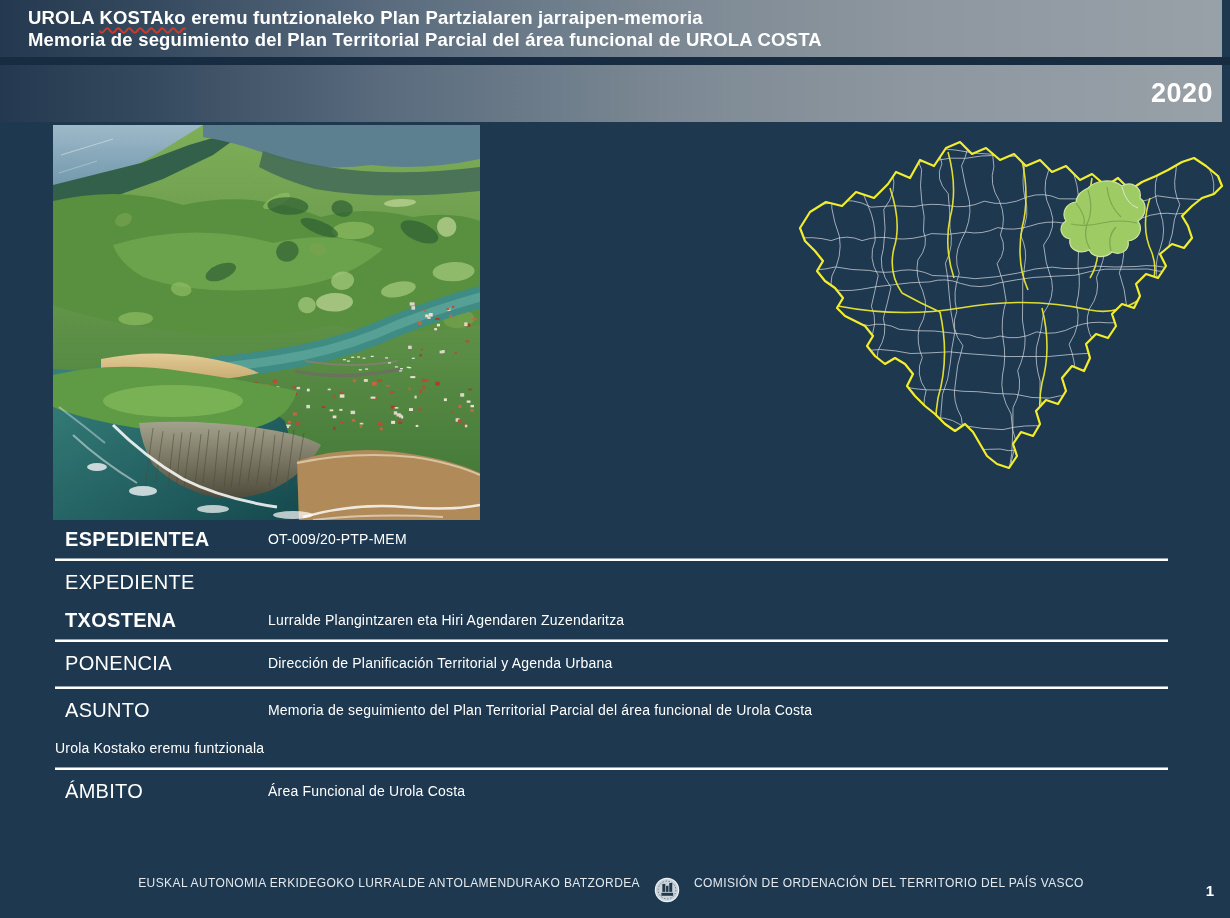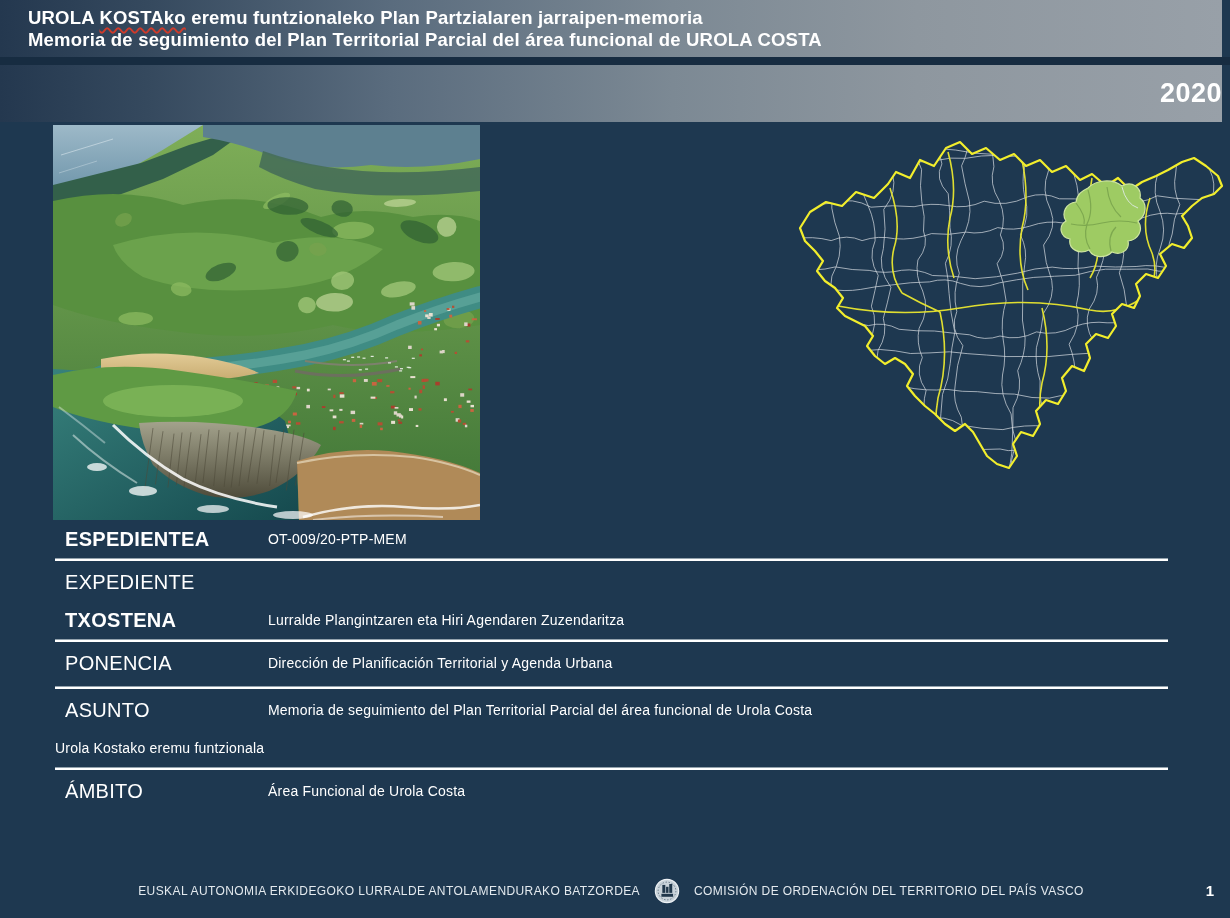--- a/index.html
+++ b/index.html
@@ -14,21 +14,21 @@
   .band{position:absolute;left:0;width:1222px;
     background:linear-gradient(90deg,#24384f 0%,#35495e 12%,#5a6c7e 32%,#7c8994 55%,#8e979f 75%,#98a0a8 100%);}
   .band-top{top:0;height:57px;box-sizing:border-box;padding:7px 0 0 28px}
   .band-top .tline{font-size:18.5px;font-weight:bold;line-height:21.5px;letter-spacing:.2px;white-space:nowrap}
   .misspell{
     text-decoration-line:underline;text-decoration-style:wavy;
     text-decoration-color:#cf3a2a;text-decoration-thickness:2px;text-underline-offset:3px;margin-top:16px;
   }
   .sep{position:absolute;top:57px;left:0;width:1230px;height:8px;background:#172c41}
   .band-year{top:65px;height:57px;display:flex;align-items:center;justify-content:flex-end;
-    box-sizing:border-box;}
+    box-sizing:border-box;padding-right:9px}
   .year{font-size:27px;font-weight:bold;letter-spacing:.5px}
 
   
   .photo{position:absolute;left:53px;top:125px;width:427px;height:395px}
   .photo svg{display:block;width:100%;height:100%}
   .map{position:absolute;left:790px;top:128px;width:440px;height:350px}
   .map svg{display:block;width:100%;height:100%}
 
   
   .info{position:absolute;left:55px;top:524px;width:1113px}
@@ -38,21 +38,21 @@
   .row .lbl{width:213px;box-sizing:border-box;padding-left:10px;font-size:20px;letter-spacing:.3px;flex:none}
   .row .val{flex:1;font-size:14px;letter-spacing:.2px;white-space:nowrap}
   .row.eu .lbl{font-weight:bold}
   .row.eu.boldval .val{font-weight:normal}
   .row.es{margin-top:6px}
   hr.rule{border:0;height:3px;margin:4px 0 0 0;
     background:linear-gradient(180deg,#93a2ad 0%,#93a2ad 38%,#ffffff 38%,#ffffff 100%)}
 
   
   .footer{position:absolute;left:0;top:876px;width:1222px;height:30px;
-    display:flex;align-items:center;justify-content:center;gap:13px;
+    display:flex;align-items:flex-start;justify-content:center;gap:13px;
     font-size:12px;letter-spacing:.4px;color:#e3e9ee;white-space:nowrap}
   .emblem{width:28px;height:28px;flex:none}
   .pagenum{position:absolute;right:16px;top:882px;font-size:15px;font-weight:bold;color:#fff}
 </style>
 </head>
 <body>
 
 <div class="slide">
 
   <header class="band band-top">

